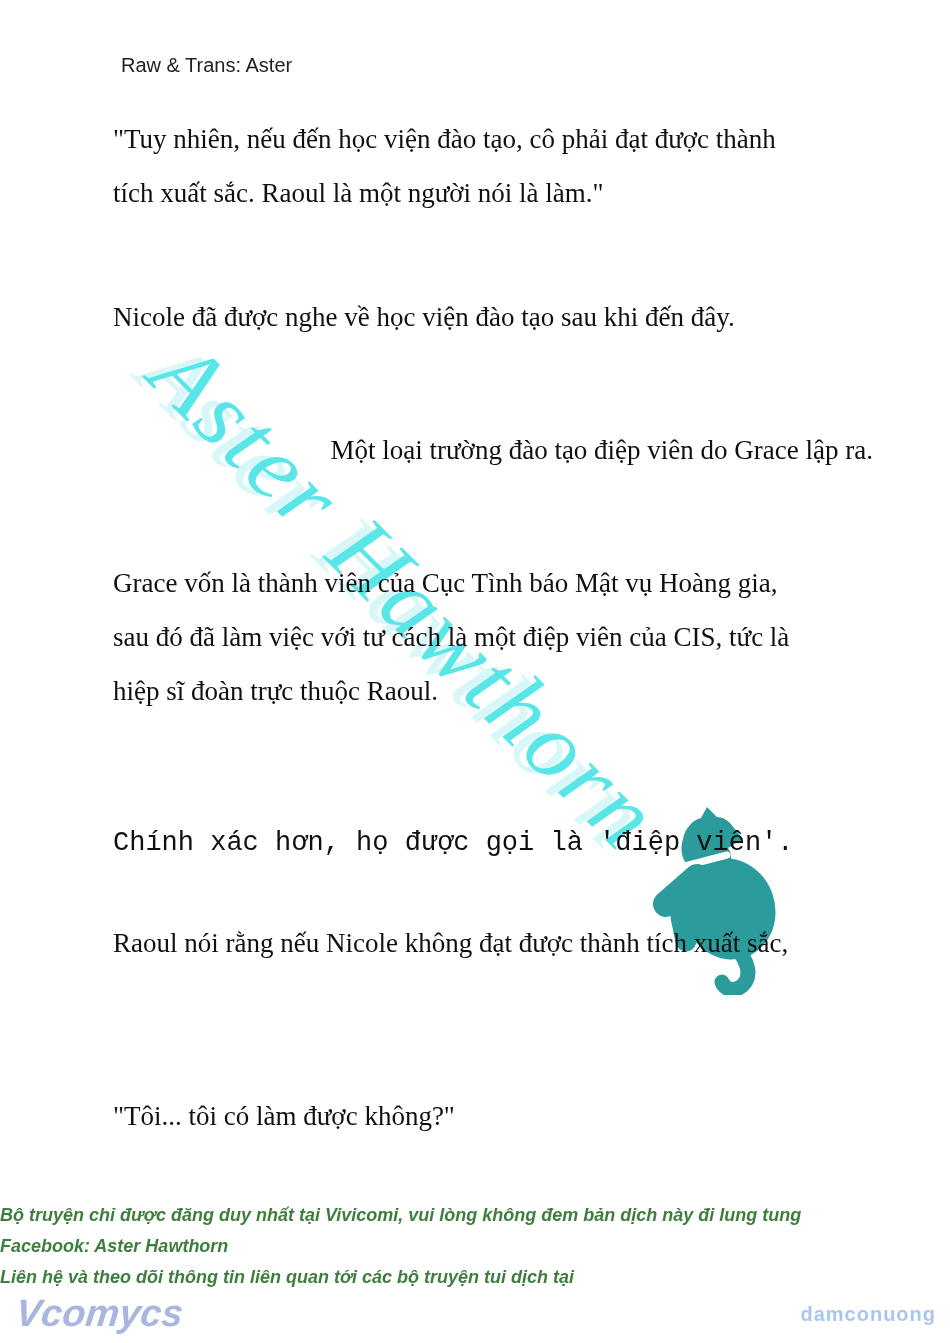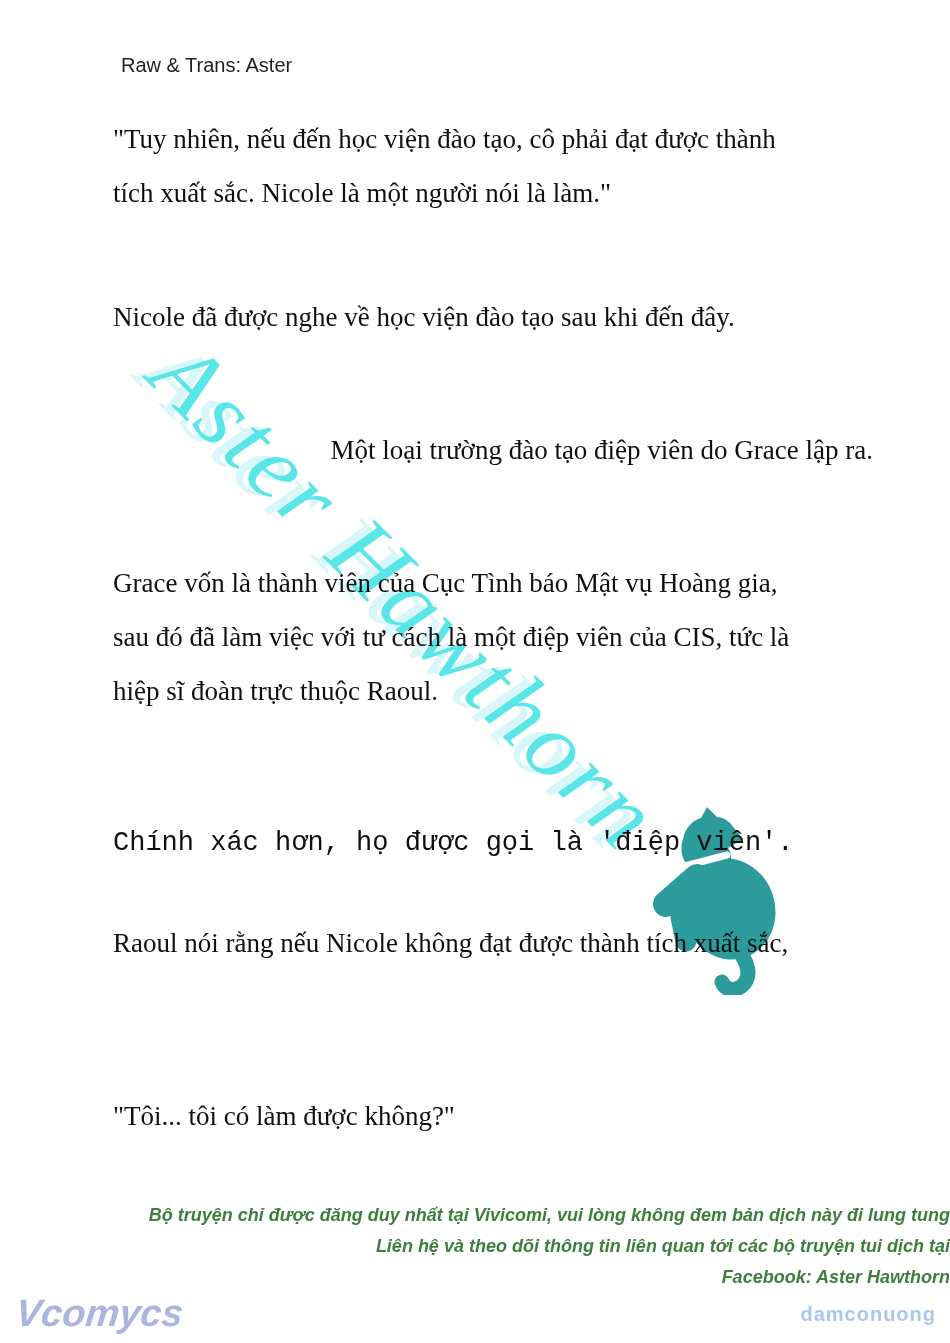--- a/index.html
+++ b/index.html
@@ -37,21 +37,21 @@
     font-family:"Liberation Serif", serif;
     font-size:27px; line-height:54px; color:#101010;
     z-index:2;
   }
   .tline { display:block; white-space:nowrap; }
   .pp0 { top:112px; } .pp1 { top:290px; } .pp2 { top:423px;text-align:right; }
   .pp3 { top:556px; } .pp4 { top:816px;font-family:Liberation Mono, monospace; } .pp5 { top:916px; }
   .pp6 { top:1089px; }
   .footer {
     position:absolute; left:0; top:1200px; width:950px;
-    text-align:right;
+    text-align:left;
     font-family:"Liberation Sans", sans-serif;
     font-weight:bold; font-style:italic;
     font-size:18px; line-height:31px;
     color:#3e7e3d; z-index:2;
   }
   .vcomycs {
     position:absolute; left:16px; top:1292px;
     font-family:"Liberation Sans", sans-serif;
     font-style:italic; font-weight:bold;
     font-size:38px; letter-spacing:0px;
@@ -94,21 +94,21 @@
 
     <path d="M52,72 L21,99" stroke="#2b9b9c" stroke-width="26" stroke-linecap="round" fill="none"></path>
 
     <path d="M36,112 L41,136" stroke="#2b9b9c" stroke-width="21" stroke-linecap="round" fill="none"></path>
 
     <path d="M87,136 C99,151 107,165 101,176 C95,186 81,188 77,177" stroke="#2b9b9c" stroke-width="15" stroke-linecap="round" fill="none"></path>
   </svg>
 
   <div class="para pp0">
     <span class="tline">"Tuy nhiên, nếu đến học viện đào tạo, cô phải đạt được thành</span>
-    <span class="tline">tích xuất sắc. Nicole là một người nói là làm."</span>
+    <span class="tline">tích xuất sắc. Raoul là một người nói là làm."</span>
   </div>
 
   <div class="para pp1">
     <span class="tline">Nicole đã được nghe về học viện đào tạo sau khi đến đây.</span>
   </div>
 
   <div class="para pp2">
     <span class="tline">Một loại trường đào tạo điệp viên do Grace lập ra.</span>
   </div>
 
@@ -125,21 +125,21 @@
   <div class="para pp5">
     <span class="tline">Raoul nói rằng nếu Nicole không đạt được thành tích xuất sắc,</span>
   </div>
 
   <div class="para pp6">
     <span class="tline">"Tôi... tôi có làm được không?"</span>
   </div>
 
   <div class="footer">
     <div>Bộ truyện chỉ được đăng duy nhất tại Vivicomi, vui lòng không đem bản dịch này đi lung tung</div>
+    <div>Facebook: Aster Hawthorn</div>
     <div>Liên hệ và theo dõi thông tin liên quan tới các bộ truyện tui dịch tại</div>
-    <div>Facebook: Aster Hawthorn</div>
   </div>
 
   <div class="vcomycs">Vcomycs</div>
 
   <div class="damconuong">damconuong</div>
 
 </div>
 
 </body></html>

